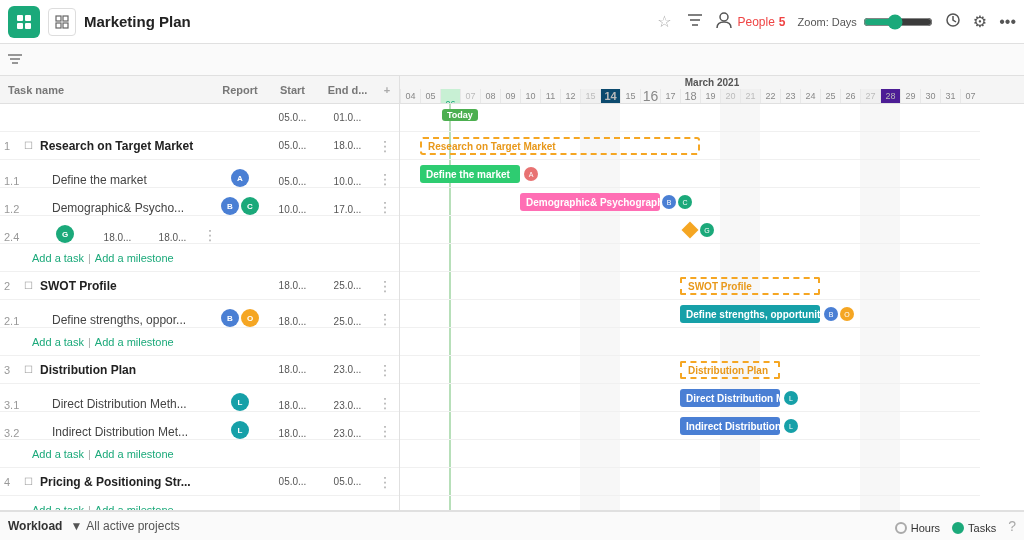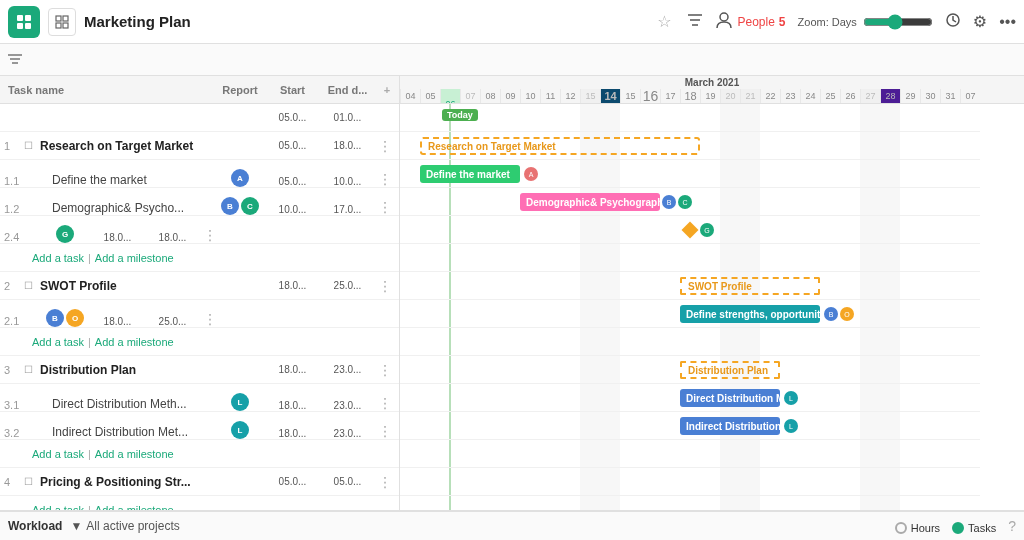--- a/index.html
+++ b/index.html
@@ -261,20 +261,21 @@
         <div class="task-name group">SWOT Profile</div>
         <div class="task-assign"></div>
         <div class="task-start date-val">18.0...</div>
         <div class="task-end date-val">25.0...</div>
         <div class="task-dots">⋮</div>
       </div>
 
       <div class="task-row sub-row">
         <div class="task-num">2.1</div>
         <div class="task-expand"></div>
+        <div class="task-name sub">Define strengths, oppor...</div>
         <div class="task-assign">
           <span class="avatar av-blue">B</span>
           <span class="avatar av-orange">O</span>
         </div>
         <div class="task-start date-val">18.0...</div>
         <div class="task-end date-val">25.0...</div>
         <div class="task-dots">⋮</div>
       </div>
 
       <div class="task-row add-row">

